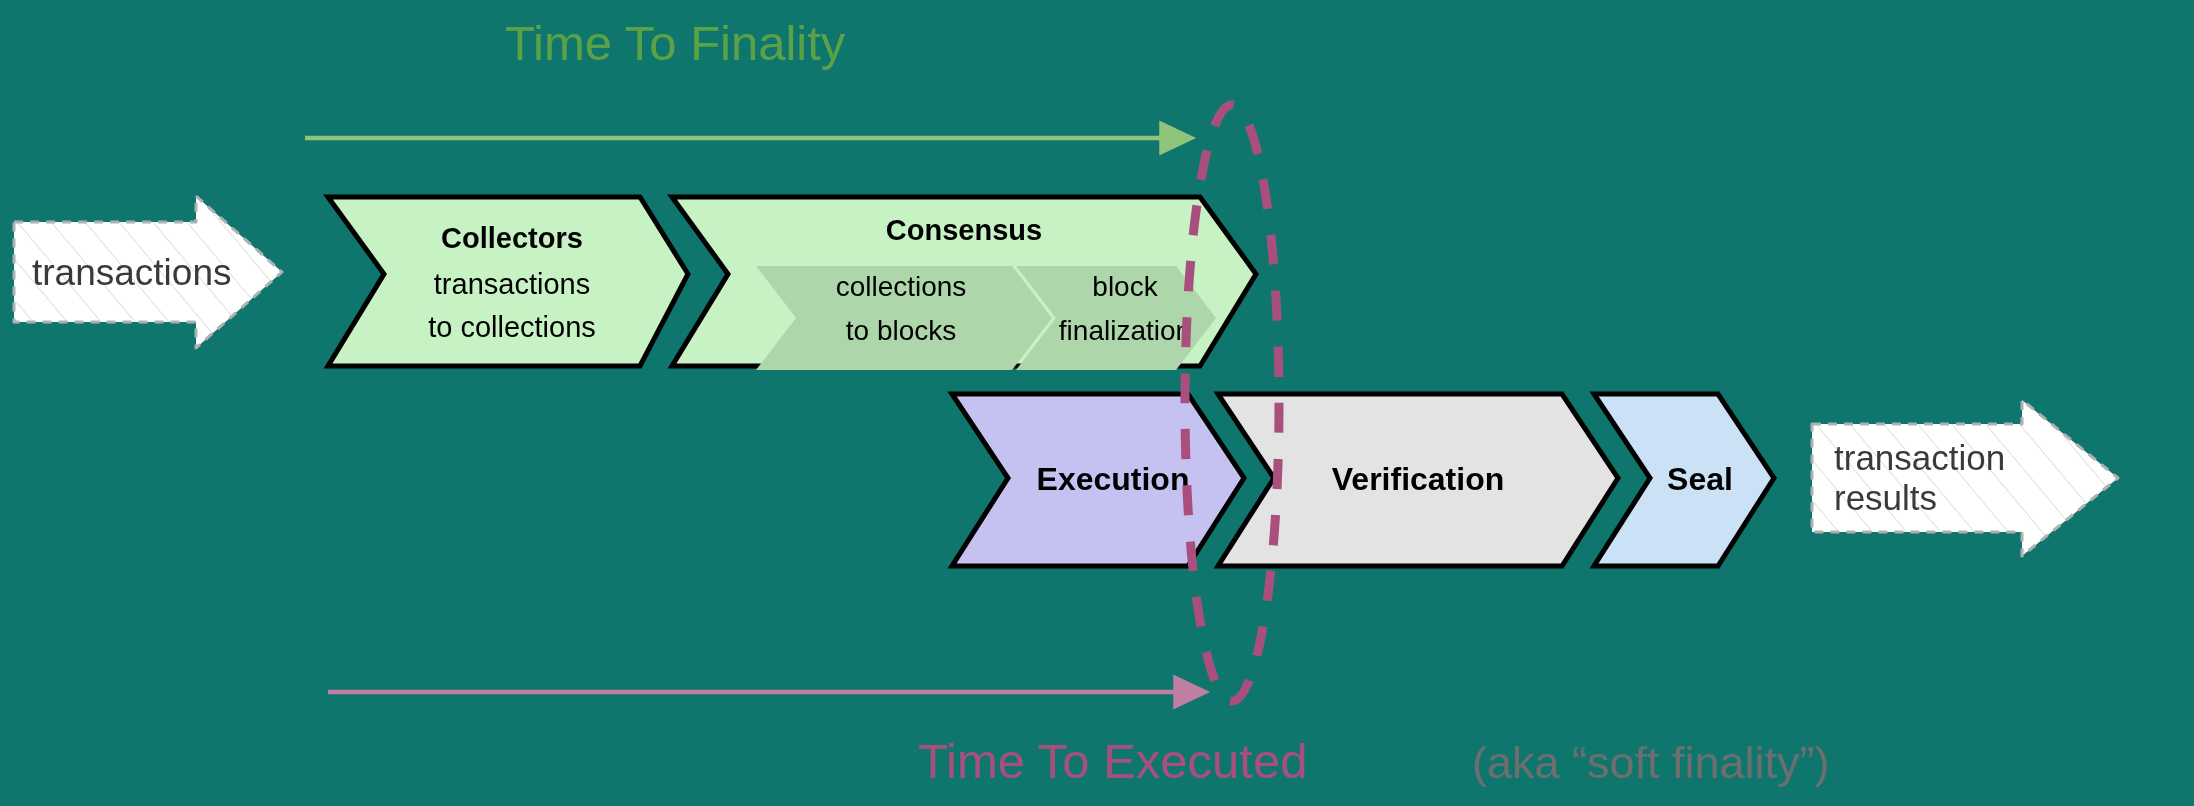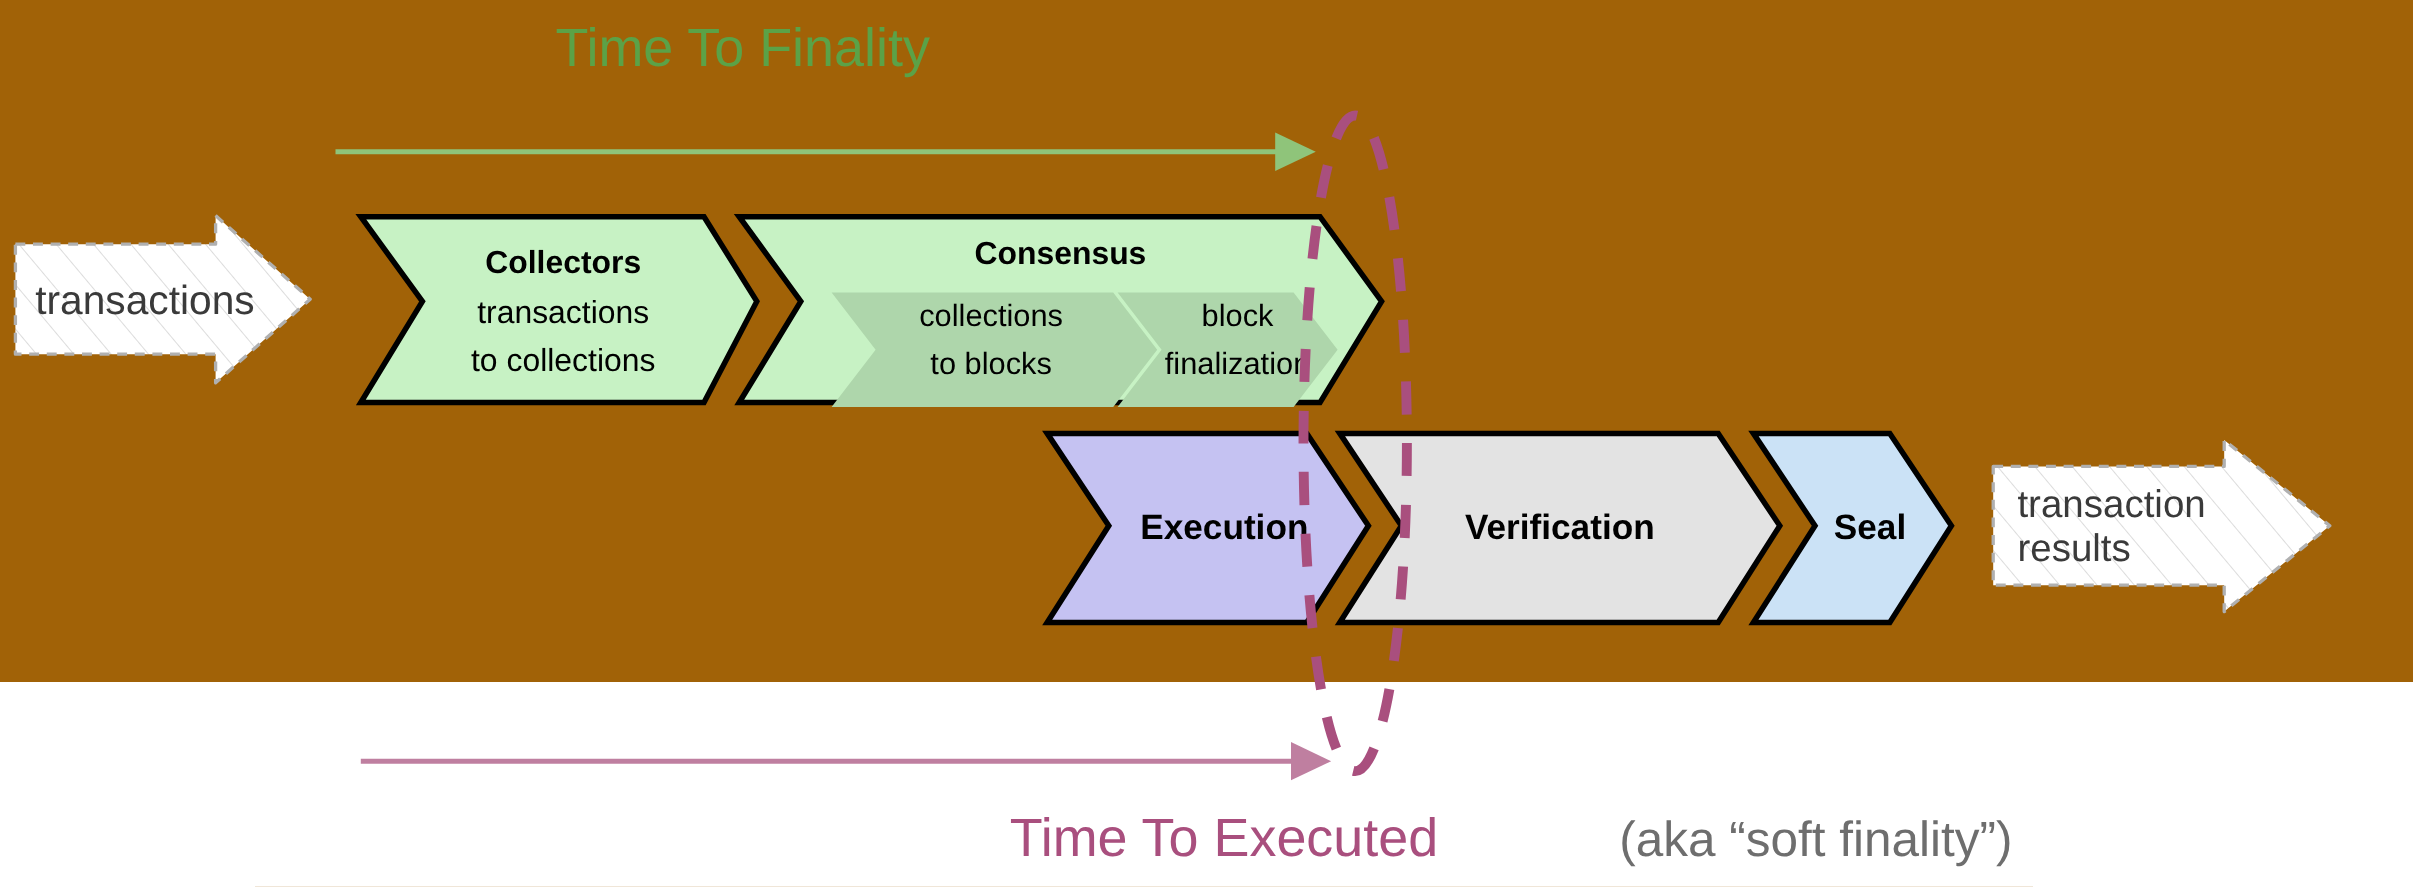--- a/index.html
+++ b/index.html
@@ -9,22 +9,22 @@
   }
   body {
     width: 2194px;
     height: 806px;
     font-family: "Liberation Sans", sans-serif;
     overflow: hidden;
   }
   #stage {
     position: relative;
     width: 2194px;
-    height: 620px;
-    background: #a16207;
+    height: 806px;
+    background: #0f766e;
   }
   #diagram-svg {
     position: absolute;
     left: 0;
     top: 0;
     width: 2194px;
     height: 806px;
   }
   .shape-label {
     font-family: "Liberation Sans", sans-serif;

